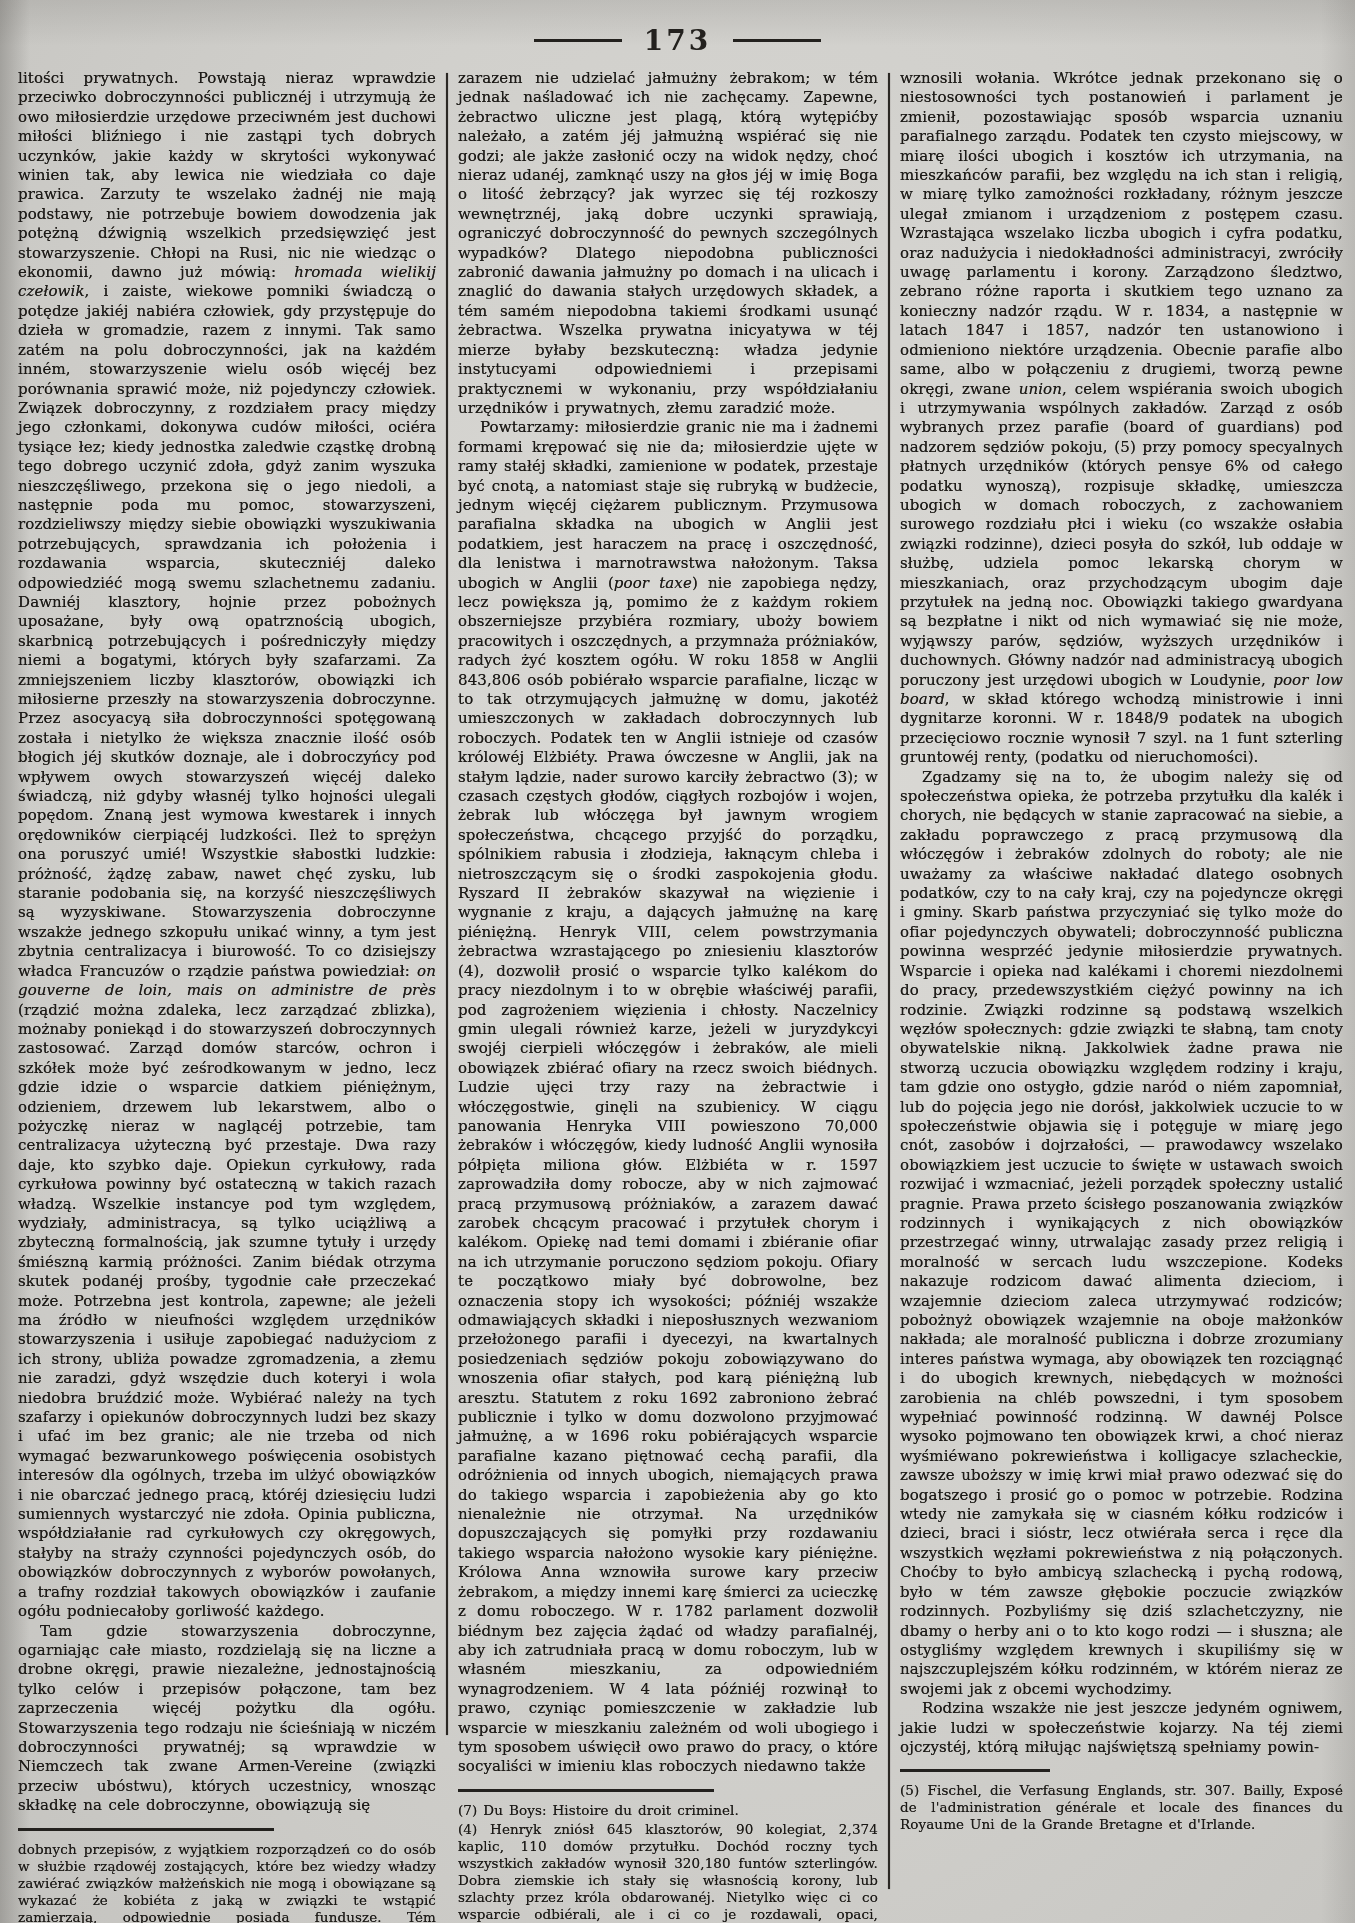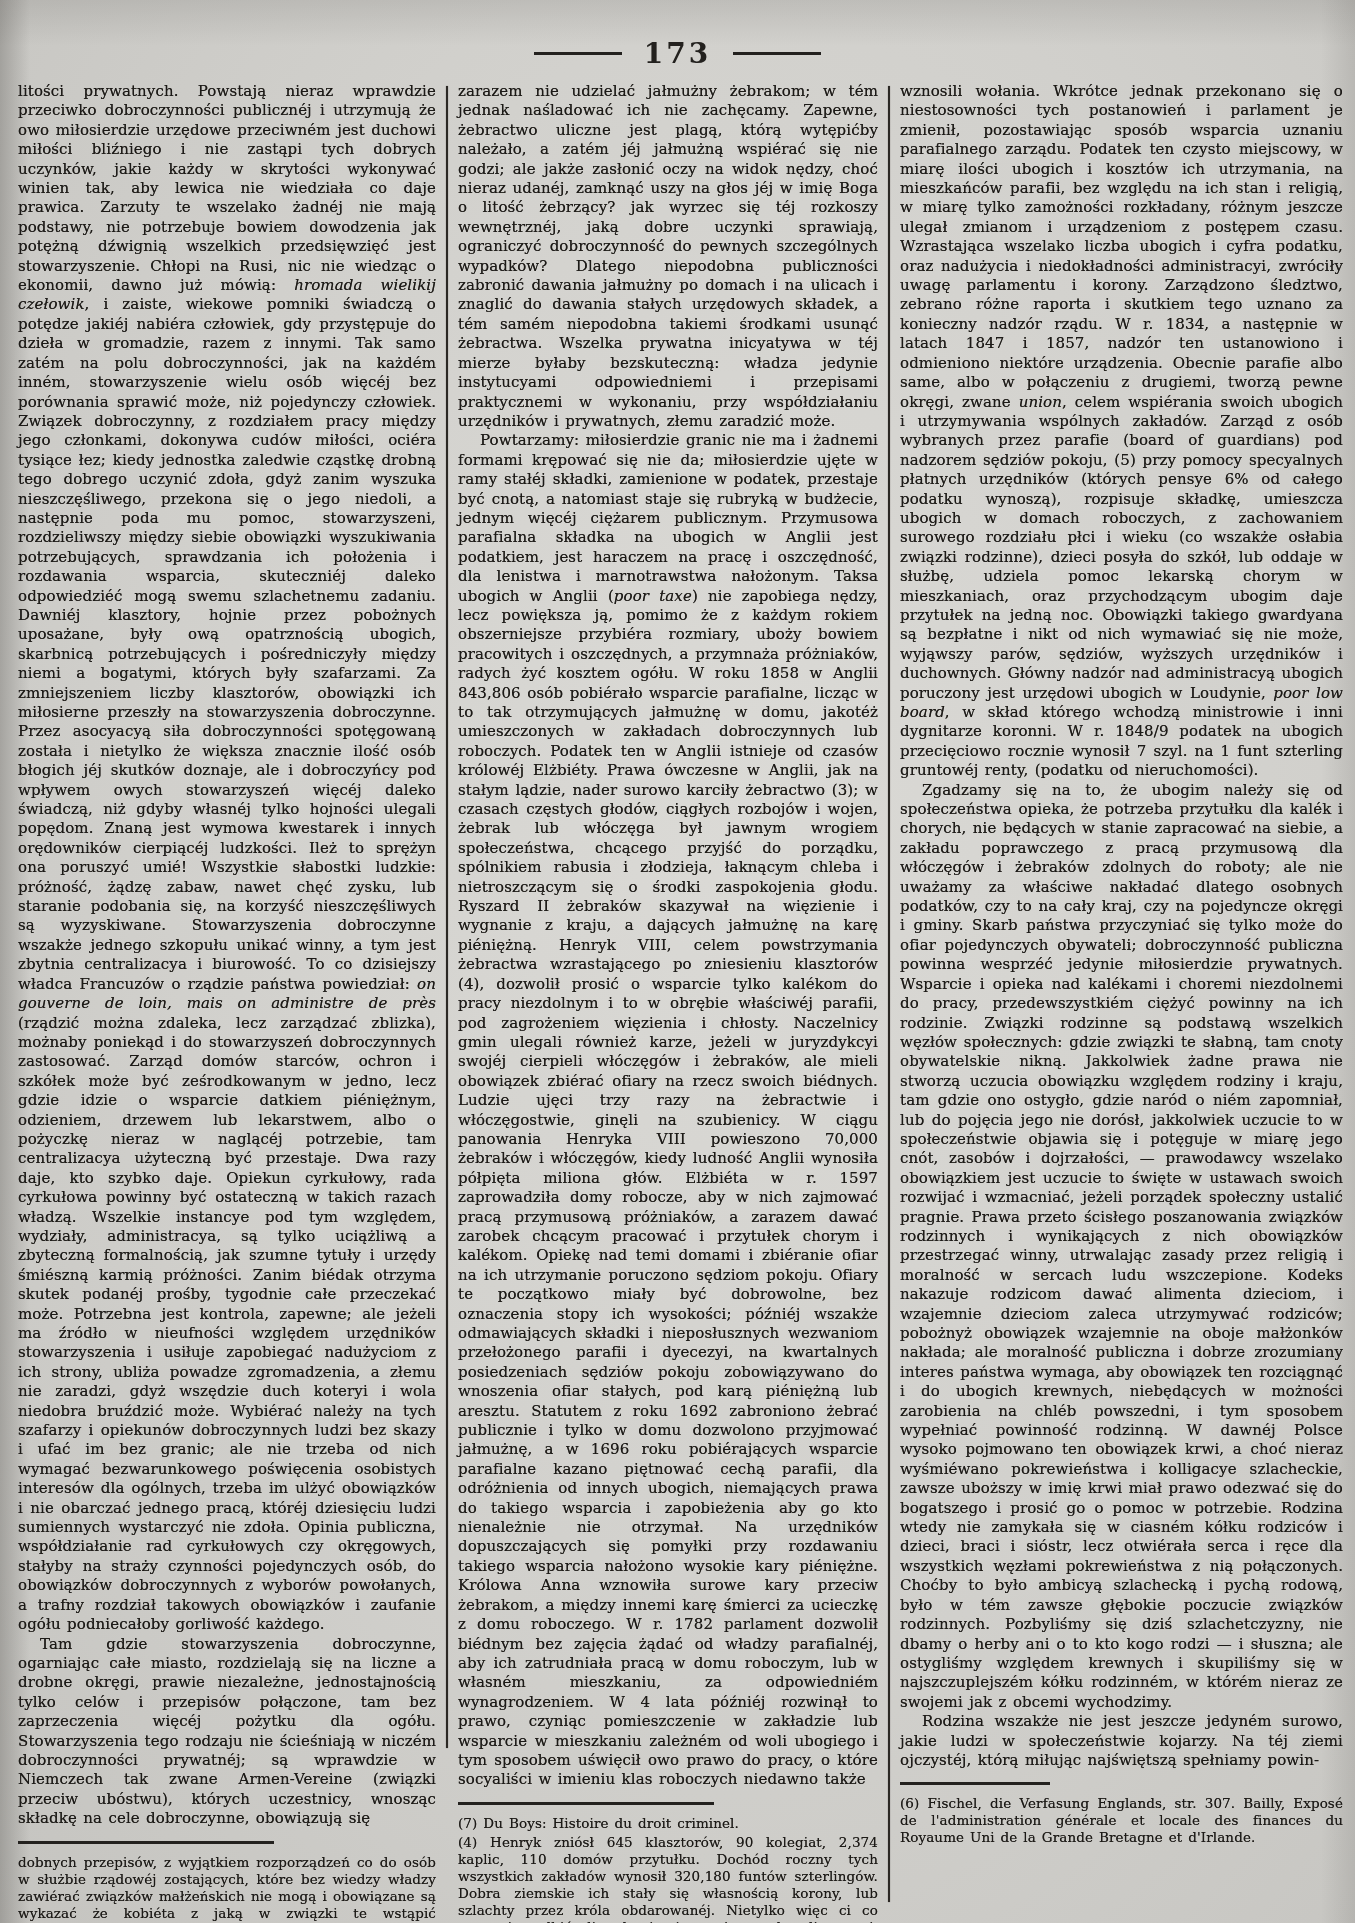--- a/index.html
+++ b/index.html
@@ -13,21 +13,21 @@
     width: 1355px; height: 1923px;
     box-sizing: border-box;
     color: #1c1a17;
     background:
       linear-gradient(to right, rgba(100,98,94,0.38), rgba(100,98,94,0) 30px),
       linear-gradient(to left, rgba(118,116,112,0.22), rgba(118,116,112,0) 34px),
       linear-gradient(to bottom, rgba(112,110,106,0.20), rgba(112,110,106,0) 46px),
       radial-gradient(ellipse at 55% 42%, #dbdad6 0%, #d1d0cc 55%, #c5c4c0 100%);
   }
   .page-header {
-    padding-top: 37px;
+    padding-top: 24px;
     text-align: center;
     white-space: nowrap;
   }
   .dash-rule {
     display: inline-block;
     width: 88px;
     border-top: 3px solid #23211e;
     vertical-align: 8px;
     margin: 0 22px;
   }
@@ -110,19 +110,19 @@
       <p class="footnote fn-indent">(4) Henryk zniósł 645 klasztorów, 90 kolegiat, 2,374 kaplic, 110 domów przytułku. Dochód roczny tych wszystkich zakładów wynosił 320,180 funtów szterlingów. Dobra ziemskie ich stały się własnością korony, lub szlachty przez króla obdarowanéj. Nietylko więc ci co wsparcie odbiérali, ale i ci co je rozdawali, opaci, zakonnicy, skazani zostali na nędzę i tułactwo.</p>
     </div>
 
     <div class="col-gap"></div>
     <div class="col-rule r2"></div>
     <div class="col-gap"></div>
 
     <div class="column col-3">
       <p class="para">wznosili wołania. Wkrótce jednak przekonano się o niestosowności tych postanowień i parlament je zmienił, pozostawiając sposób wsparcia uznaniu parafialnego zarządu. Podatek ten czysto miejscowy, w miarę ilości ubogich i kosztów ich utrzymania, na mieszkańców parafii, bez względu na ich stan i religią, w miarę tylko zamożności rozkładany, różnym jeszcze ulegał zmianom i urządzeniom z postępem czasu. Wzrastająca wszelako liczba ubogich i cyfra podatku, oraz nadużycia i niedokładności administracyi, zwróciły uwagę parlamentu i korony. Zarządzono śledztwo, zebrano różne raporta i skutkiem tego uznano za konieczny nadzór rządu. W r. 1834, a następnie w latach 1847 i 1857, nadzór ten ustanowiono i odmieniono niektóre urządzenia. Obecnie parafie albo same, albo w połączeniu z drugiemi, tworzą pewne okręgi, zwane <i>union</i>, celem wspiérania swoich ubogich i utrzymywania wspólnych zakładów. Zarząd z osób wybranych przez parafie (board of guardians) pod nadzorem sędziów pokoju, (5) przy pomocy specyalnych płatnych urzędników (których pensye 6% od całego podatku wynoszą), rozpisuje składkę, umieszcza ubogich w domach roboczych, z zachowaniem surowego rozdziału płci i wieku (co wszakże osłabia związki rodzinne), dzieci posyła do szkół, lub oddaje w służbę, udziela pomoc lekarską chorym w mieszkaniach, oraz przychodzącym ubogim daje przytułek na jedną noc. Obowiązki takiego gwardyana są bezpłatne i nikt od nich wymawiać się nie może, wyjąwszy parów, sędziów, wyższych urzędników i duchownych. Główny nadzór nad administracyą ubogich poruczony jest urzędowi ubogich w Loudynie, <i>poor low board</i>, w skład którego wchodzą ministrowie i inni dygnitarze koronni. W r. 1848/9 podatek na ubogich przecięciowo rocznie wynosił 7 szyl. na 1 funt szterling gruntowéj renty, (podatku od nieruchomości).</p>
       <p class="para indent">Zgadzamy się na to, że ubogim należy się od społeczeństwa opieka, że potrzeba przytułku dla kalék i chorych, nie będących w stanie zapracować na siebie, a zakładu poprawczego z pracą przymusową dla włóczęgów i żebraków zdolnych do roboty; ale nie uważamy za właściwe nakładać dlatego osobnych podatków, czy to na cały kraj, czy na pojedyncze okręgi i gminy. Skarb państwa przyczyniać się tylko może do ofiar pojedynczych obywateli; dobroczynność publiczna powinna wesprzéć jedynie miłosierdzie prywatnych. Wsparcie i opieka nad kalékami i choremi niezdolnemi do pracy, przedewszystkiém ciężyć powinny na ich rodzinie. Związki rodzinne są podstawą wszelkich węzłów społecznych: gdzie związki te słabną, tam cnoty obywatelskie nikną. Jakkolwiek żadne prawa nie stworzą uczucia obowiązku względem rodziny i kraju, tam gdzie ono ostygło, gdzie naród o niém zapomniał, lub do pojęcia jego nie dorósł, jakkolwiek uczucie to w społeczeństwie objawia się i potęguje w miarę jego cnót, zasobów i dojrzałości, — prawodawcy wszelako obowiązkiem jest uczucie to święte w ustawach swoich rozwijać i wzmacniać, jeżeli porządek społeczny ustalić pragnie. Prawa przeto ścisłego poszanowania związków rodzinnych i wynikających z nich obowiązków przestrzegać winny, utrwalając zasady przez religią i moralność w sercach ludu wszczepione. Kodeks nakazuje rodzicom dawać alimenta dzieciom, i wzajemnie dzieciom zaleca utrzymywać rodziców; pobożnyż obowiązek wzajemnie na oboje małżonków nakłada; ale moralność publiczna i dobrze zrozumiany interes państwa wymaga, aby obowiązek ten rozciągnąć i do ubogich krewnych, niebędących w możności zarobienia na chléb powszedni, i tym sposobem wypełniać powinność rodzinną. W dawnéj Polsce wysoko pojmowano ten obowiązek krwi, a choć nieraz wyśmiéwano pokrewieństwa i kolligacye szlacheckie, zawsze uboższy w imię krwi miał prawo odezwać się do bogatszego i prosić go o pomoc w potrzebie. Rodzina wtedy nie zamykała się w ciasném kółku rodziców i dzieci, braci i sióstr, lecz otwiérała serca i ręce dla wszystkich węzłami pokrewieństwa z nią połączonych. Choćby to było ambicyą szlachecką i pychą rodową, było w tém zawsze głębokie poczucie związków rodzinnych. Pozbyliśmy się dziś szlachetczyzny, nie dbamy o herby ani o to kto kogo rodzi — i słuszna; ale ostygliśmy względem krewnych i skupiliśmy się w najszczuplejszém kółku rodzinném, w którém nieraz ze swojemi jak z obcemi wychodzimy.</p>
-      <p class="para indent">Rodzina wszakże nie jest jeszcze jedyném surowo, jakie ludzi w społeczeństwie kojarzy. Na téj ziemi ojczystéj, którą miłując najświętszą spełniamy powin-</p>
+      <p class="para indent">Rodzina wszakże nie jest jeszcze jedyném ogniwem, jakie ludzi w społeczeństwie kojarzy. Na téj ziemi ojczystéj, którą miłując najświętszą spełniamy powin-</p>
       <div class="footnote-rule short"></div>
-      <p class="footnote fn-indent">(6) Fischel, die Verfasung Englands, str. 307. Bailly, Exposé de l'administration générale et locale des finances du Royaume Uni de la Grande Bretagne et d'Irlande.</p>
+      <p class="footnote fn-indent">(5) Fischel, die Verfasung Englands, str. 307. Bailly, Exposé de l'administration générale et locale des finances du Royaume Uni de la Grande Bretagne et d'Irlande.</p>
     </div>
 
   </div>
 </div>
 
 </body></html>

